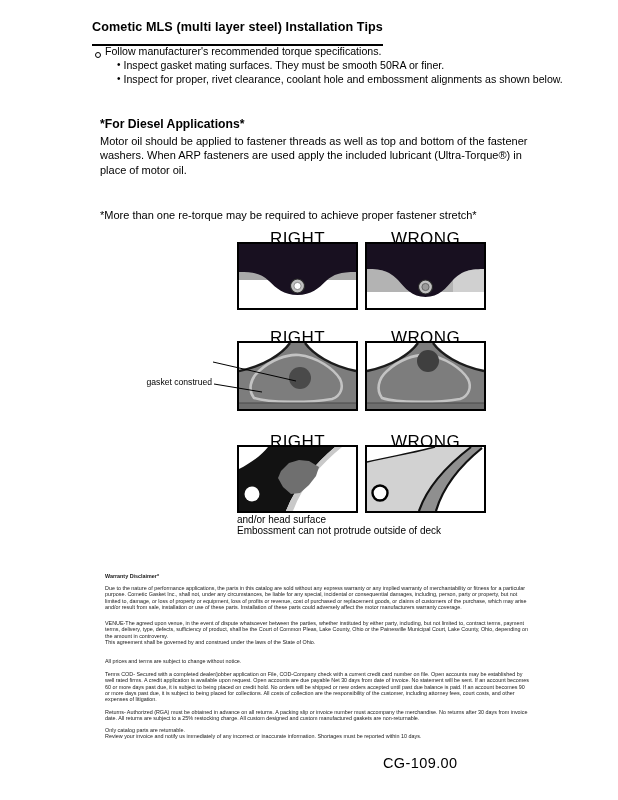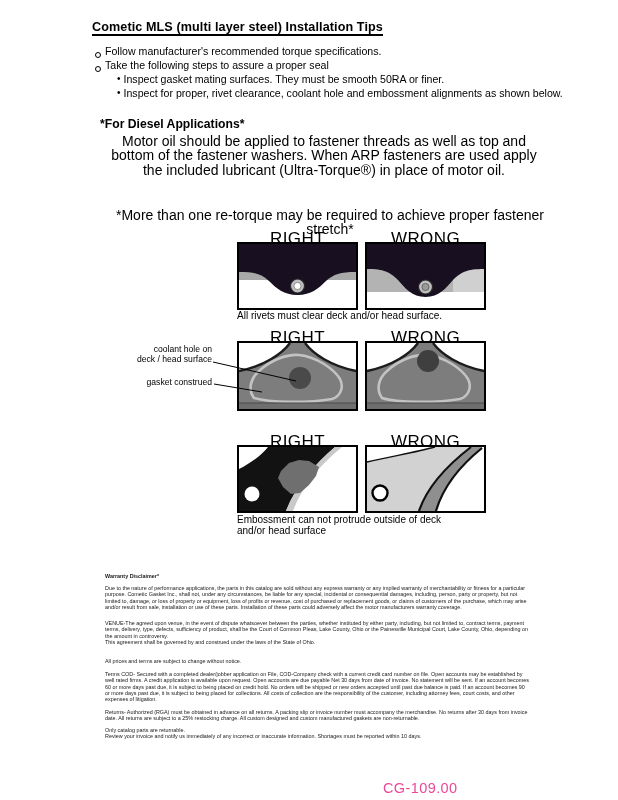--- a/index.html
+++ b/index.html
@@ -3,60 +3,56 @@
 <meta charset="utf-8">
 <style>
   html,body{margin:0;padding:0;background:#fff;}
   .page{
     position:relative;width:618px;height:800px;background:#ffffff;
     font-family:"Liberation Sans",sans-serif;color:#000;overflow:hidden;
   }
   .abs{position:absolute;}
   .title{
     left:92px;top:20px;font-size:12.6px;font-weight:bold;
-    border-bottom:2px solid #000;padding-bottom:0;letter-spacing:.1px;
+    border-bottom:2px solid #000;padding-bottom:10px;letter-spacing:.1px;
   }
   .bullets{left:95px;top:44px;width:470px;font-size:10.6px;line-height:14px;}
   .b-row{display:flex;align-items:flex-end;}
   .b-circle{
     width:4px;height:4px;border:1px solid #000;border-radius:50%;
     display:inline-block;margin:4.5px 4px 0 0;flex:0 0 auto;
   }
   .b-sub{margin-left:22px;}
   .b-dot{display:inline-block;margin:0 3px 0 0;font-size:10px;flex:0 0 auto;}
   .h-diesel{left:100px;top:117px;font-size:12.2px;font-weight:bold;}
-  .para{left:100px;font-size:14px;line-height:14.3px;text-align:center;}
+  .para{left:100px;font-size:11px;line-height:14.3px;}
   .p1{top:134px;width:448px;}
   .p2{top:170px;width:434px;}
   .note{top:208px;width:460px;}
   .dg-header{font-size:17px;letter-spacing:.4px;text-align:center;width:121px;}
   .dg-box{width:121px;}
   .dg-box svg{display:block;}
   .dg-caption{font-size:10px;line-height:10.8px;}
   .ptr-label{font-size:8.6px;line-height:9.8px;text-align:right;width:112px;left:100px;}
   .fineprint{left:105px;width:424px;font-size:5.4px;line-height:6.35px;color:#1a1a1a;}
   .fp-bold{font-weight:bold;}
-  .code{left:383px;top:780px;font-size:14.5px;letter-spacing:.4px;color:#ec4899;}
+  .code{left:383px;top:755px;font-size:14.5px;letter-spacing:.4px;color:#000000;}
   .overlay{left:0;top:0;pointer-events:none;}
 </style>
 </head>
 <body>
 
 <div class="page">
 
   <div class="abs title">Cometic MLS (multi layer steel) Installation Tips</div>
 
   <div class="abs bullets">
     <div class="b-row">
       <span class="b-circle"></span>
       <span>Follow manufacturer's recommended torque specifications.</span>
-    </div>
-    <div class="b-row">
-      <span class="b-circle"></span>
-      <span>Take the following steps to assure a proper seal</span>
     </div>
     <div class="b-row b-sub">
       <span class="b-dot">•</span>
       <span>Inspect gasket mating surfaces.  They must be smooth 50RA or finer.</span>
     </div>
     <div class="b-row b-sub">
       <span class="b-dot">•</span>
       <span>Inspect for proper, rivet clearance, coolant hole and embossment alignments as shown below.</span>
     </div>
   </div>
@@ -83,29 +79,24 @@
       <rect x="0" y="0" width="121" height="68" fill="#fff"></rect>
       <rect x="2" y="27" width="117" height="23" fill="#b3b3b3"></rect>
       <rect x="88" y="27" width="31" height="23" fill="#d0d0d0"></rect>
       <rect x="2" y="50" width="117" height="16" fill="#ffffff"></rect>
       <path d="M2,2 H119 V27 C102,27 96,30 88,38 C81,46 74,55 60.5,55 C47,55 40,46 33,38 C25,30 19,27 2,27 Z" fill="#181020"></path>
       <circle cx="60.5" cy="45" r="7" fill="#c0c0c0" stroke="#2a2a2a" stroke-width="1.2"></circle>
       <circle cx="60.5" cy="45" r="3.6" fill="#9a9a9a" stroke="#555" stroke-width="0.8"></circle>
       <rect x="1" y="1" width="119" height="66" fill="none" stroke="#000" stroke-width="2"></rect>
     </svg>
   </div>
-  <div class="abs dg-caption" style="left:237px;top:311px;">All rivets must clear deck and/or head surface.</div>
 
   <div class="abs dg-header" style="left:237px;top:328px;">RIGHT</div>
   <div class="abs dg-header" style="left:365px;top:328px;">WRONG</div>
 
-  <div class="abs ptr-label" style="top:345px;">
-    <div>coolant hole on</div>
-    <div>deck / head surface</div>
-  </div>
   <div class="abs ptr-label" style="top:378px;">gasket construed</div>
 
   <div class="abs dg-box" style="left:237px;top:341px;">
     <svg width="121" height="70" viewBox="0 0 121 70">
       <rect x="0" y="0" width="121" height="70" fill="#7d7d7d"></rect>
       <path d="M2,2 H53 C45,13 27,25 2,30 Z" fill="#ffffff"></path>
       <path d="M119,2 H68 C76,13 94,25 119,30 Z" fill="#ffffff"></path>
       <path d="M53,2 C45,13 27,25 2,30" stroke="#1c1c1c" stroke-width="2.4" fill="none"></path>
       <path d="M68,2 C76,13 94,25 119,30" stroke="#1c1c1c" stroke-width="2.4" fill="none"></path>
       <path d="M17,57 C11,49 13,38 22,30 C34,19 50,13 62,14 C80,16 97,28 103,38 C107,46 104,55 95,58 C72,62 32,62 17,57 Z" fill="none" stroke="#c3c3c3" stroke-width="2.6"></path>
@@ -149,22 +140,22 @@
       <path d="M2,17 C28,11 52,7 70,2 L106,2 C80,22 62,42 54,66 L2,66 Z" fill="#d2d2d2"></path>
       <path d="M106,2 C80,22 62,42 54,66 L71,66 C78,42 96,20 117,4 L117,2 Z" fill="#8f8f8f"></path>
       <path d="M106,2 C80,22 62,42 54,66" stroke="#111" stroke-width="2.2" fill="none"></path>
       <path d="M117,3 C96,20 78,42 71,66" stroke="#111" stroke-width="2.2" fill="none"></path>
       <path d="M2,17 C28,11 52,7 70,2" stroke="#111" stroke-width="1.4" fill="none"></path>
       <circle cx="15" cy="48" r="7.5" fill="#ffffff" stroke="#000" stroke-width="2.4"></circle>
       <rect x="1" y="1" width="119" height="66" fill="none" stroke="#000" stroke-width="2"></rect>
     </svg>
   </div>
   <div class="abs dg-caption" style="left:237px;top:515px;width:230px;">
+    <div>and/or head surface</div>
     <div>Embossment can not protrude outside of deck</div>
-    <div>and/or head surface</div>
   </div>
 
   <svg class="abs overlay" width="618" height="800" viewBox="0 0 618 800">
     <line x1="213" y1="362" x2="296" y2="381" stroke="#000" stroke-width="1"></line>
     <line x1="214" y1="384" x2="262" y2="392" stroke="#000" stroke-width="1"></line>
   </svg>
 
   <div class="abs fineprint fp-bold" style="top:573px;">Warranty Disclaimer*</div>
   <div class="abs fineprint" style="top:585px;">Due to the nature of performance applications, the parts in this catalog are sold without any express warranty or any implied warranty of merchantability or fitness for a particular purpose.  Cometic Gasket Inc., shall not, under any circumstances, be liable for any special, incidental or consequential damages, including, person, party or property, but not limited to, damage, or loss of property or equipment, loss of profits or revenue, cost of purchased or replacement goods, or claims of customers of the purchase, which may arise and/or result from sale, installation or use of these parts.  Installation of these parts could adversely affect the motor manufacturers warranty coverage.</div>
   <div class="abs fineprint" style="top:620px;">

